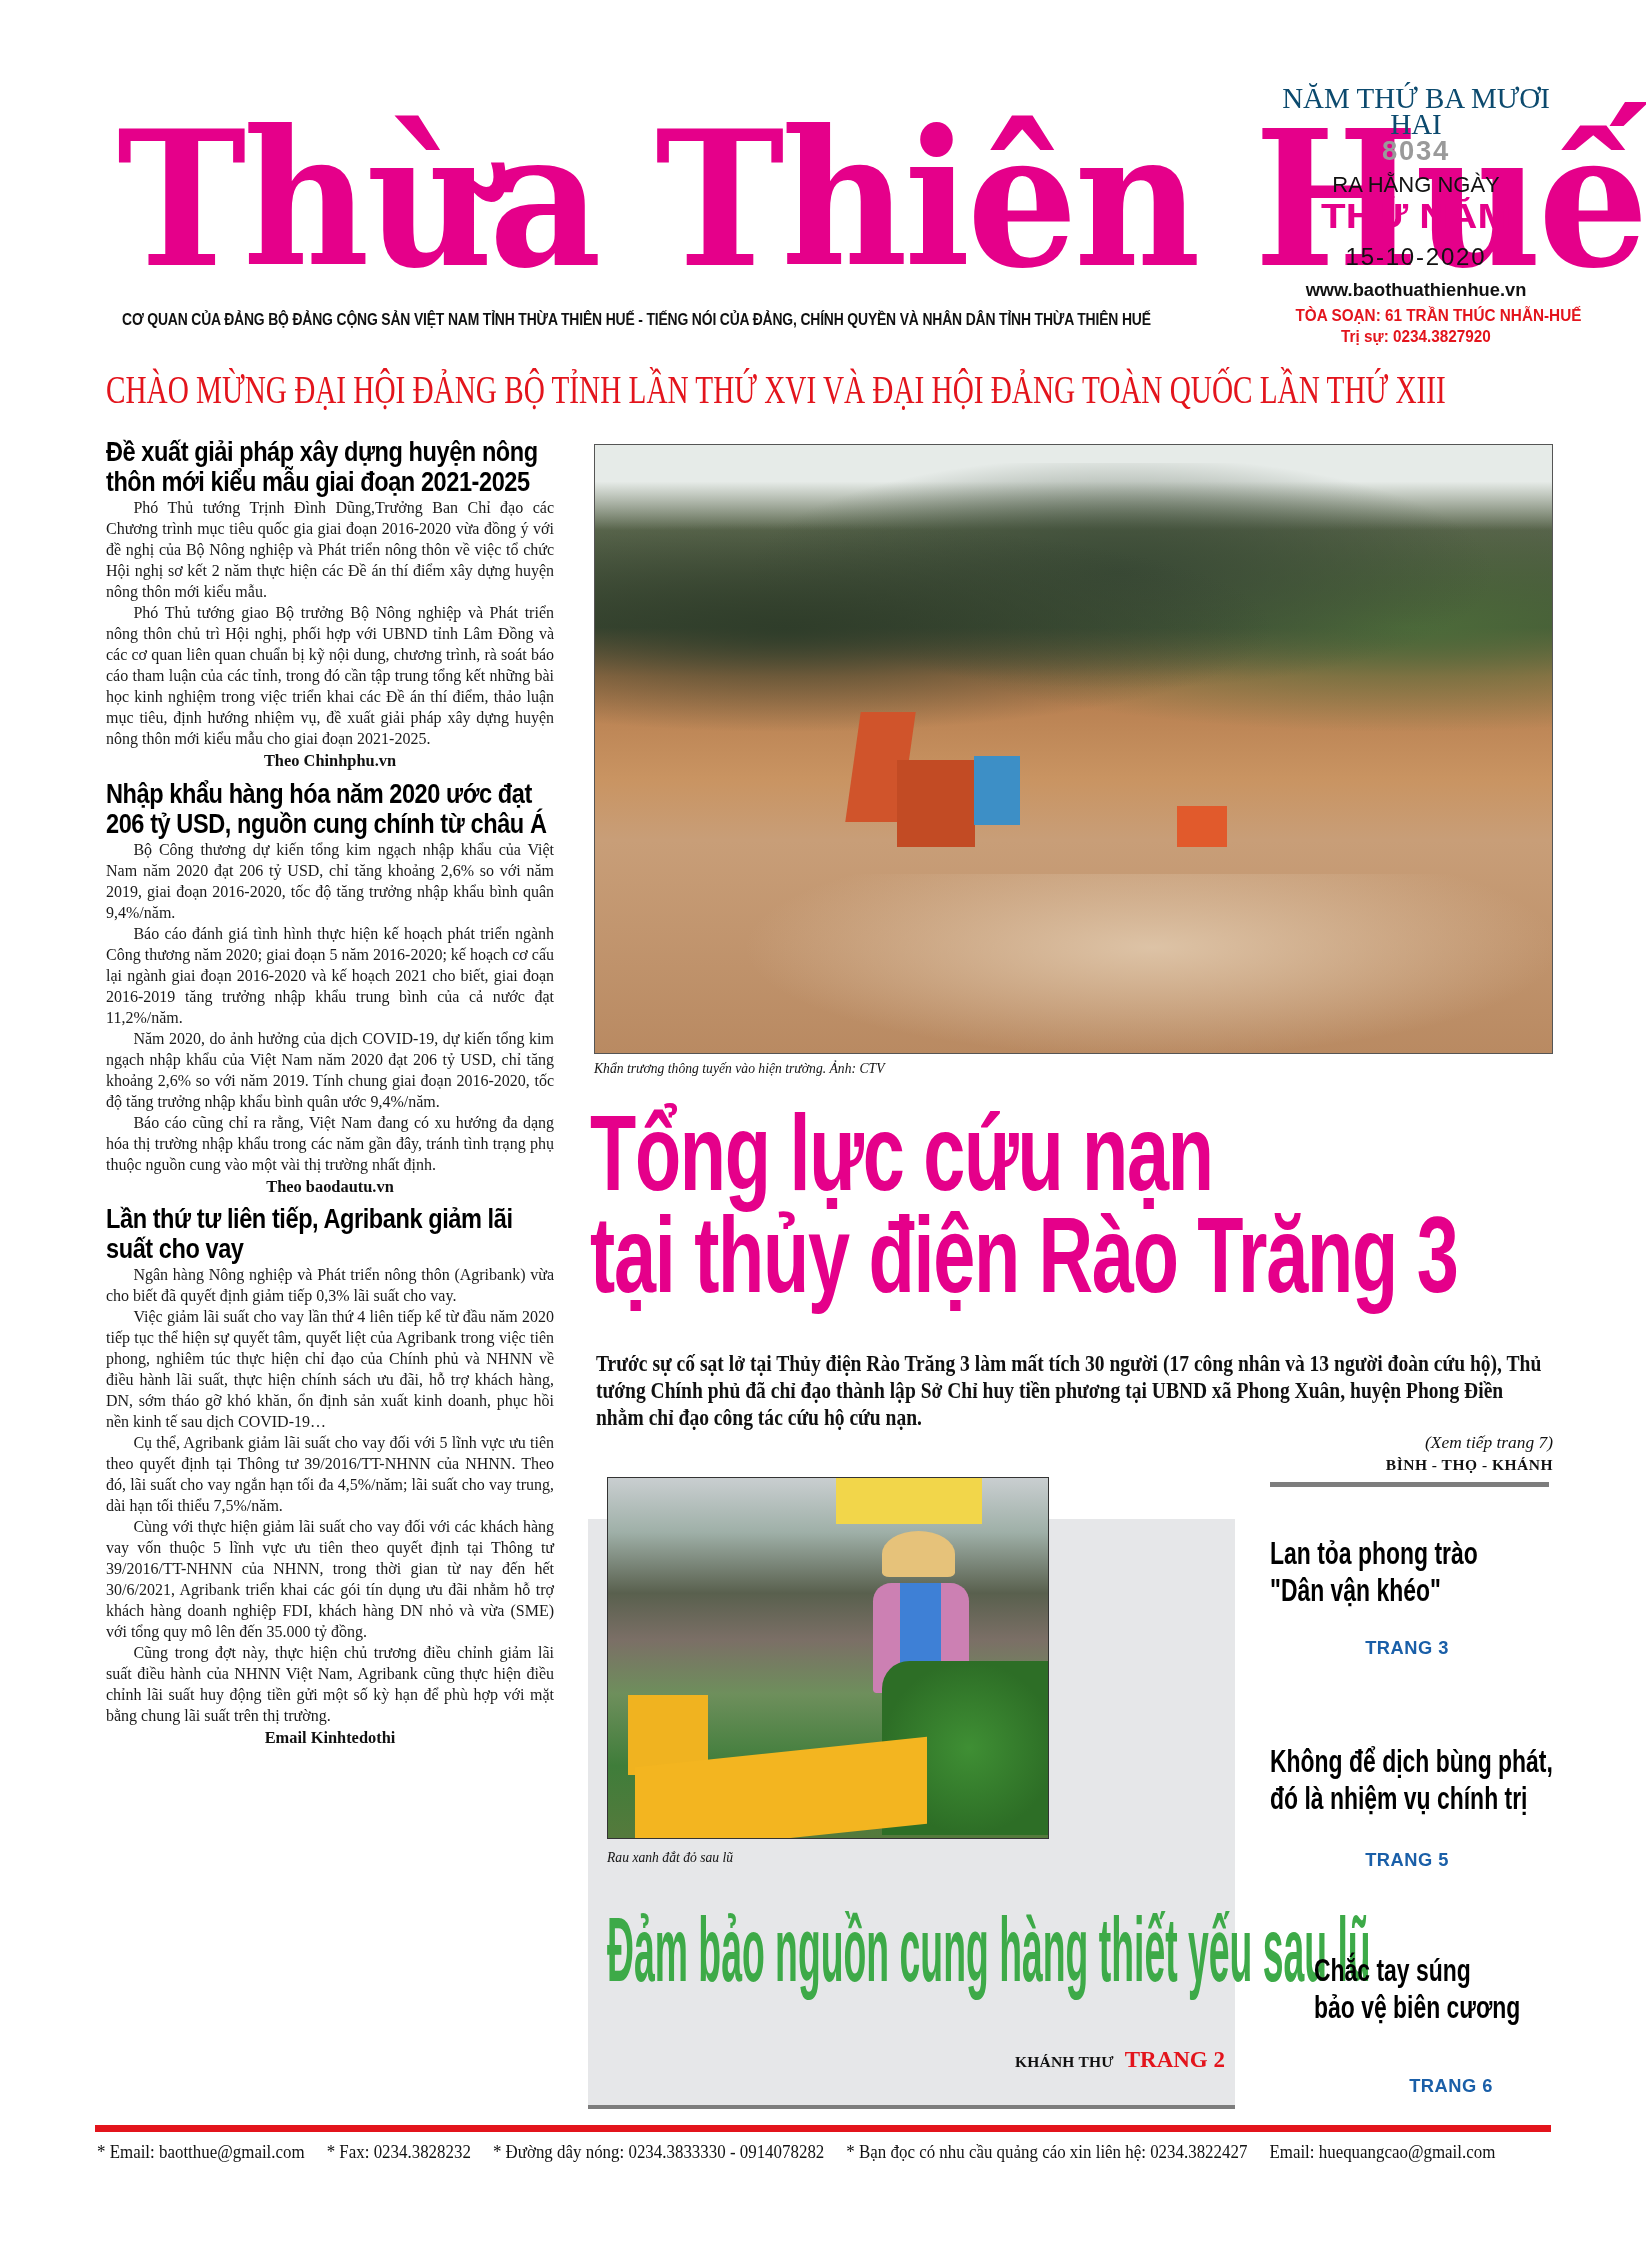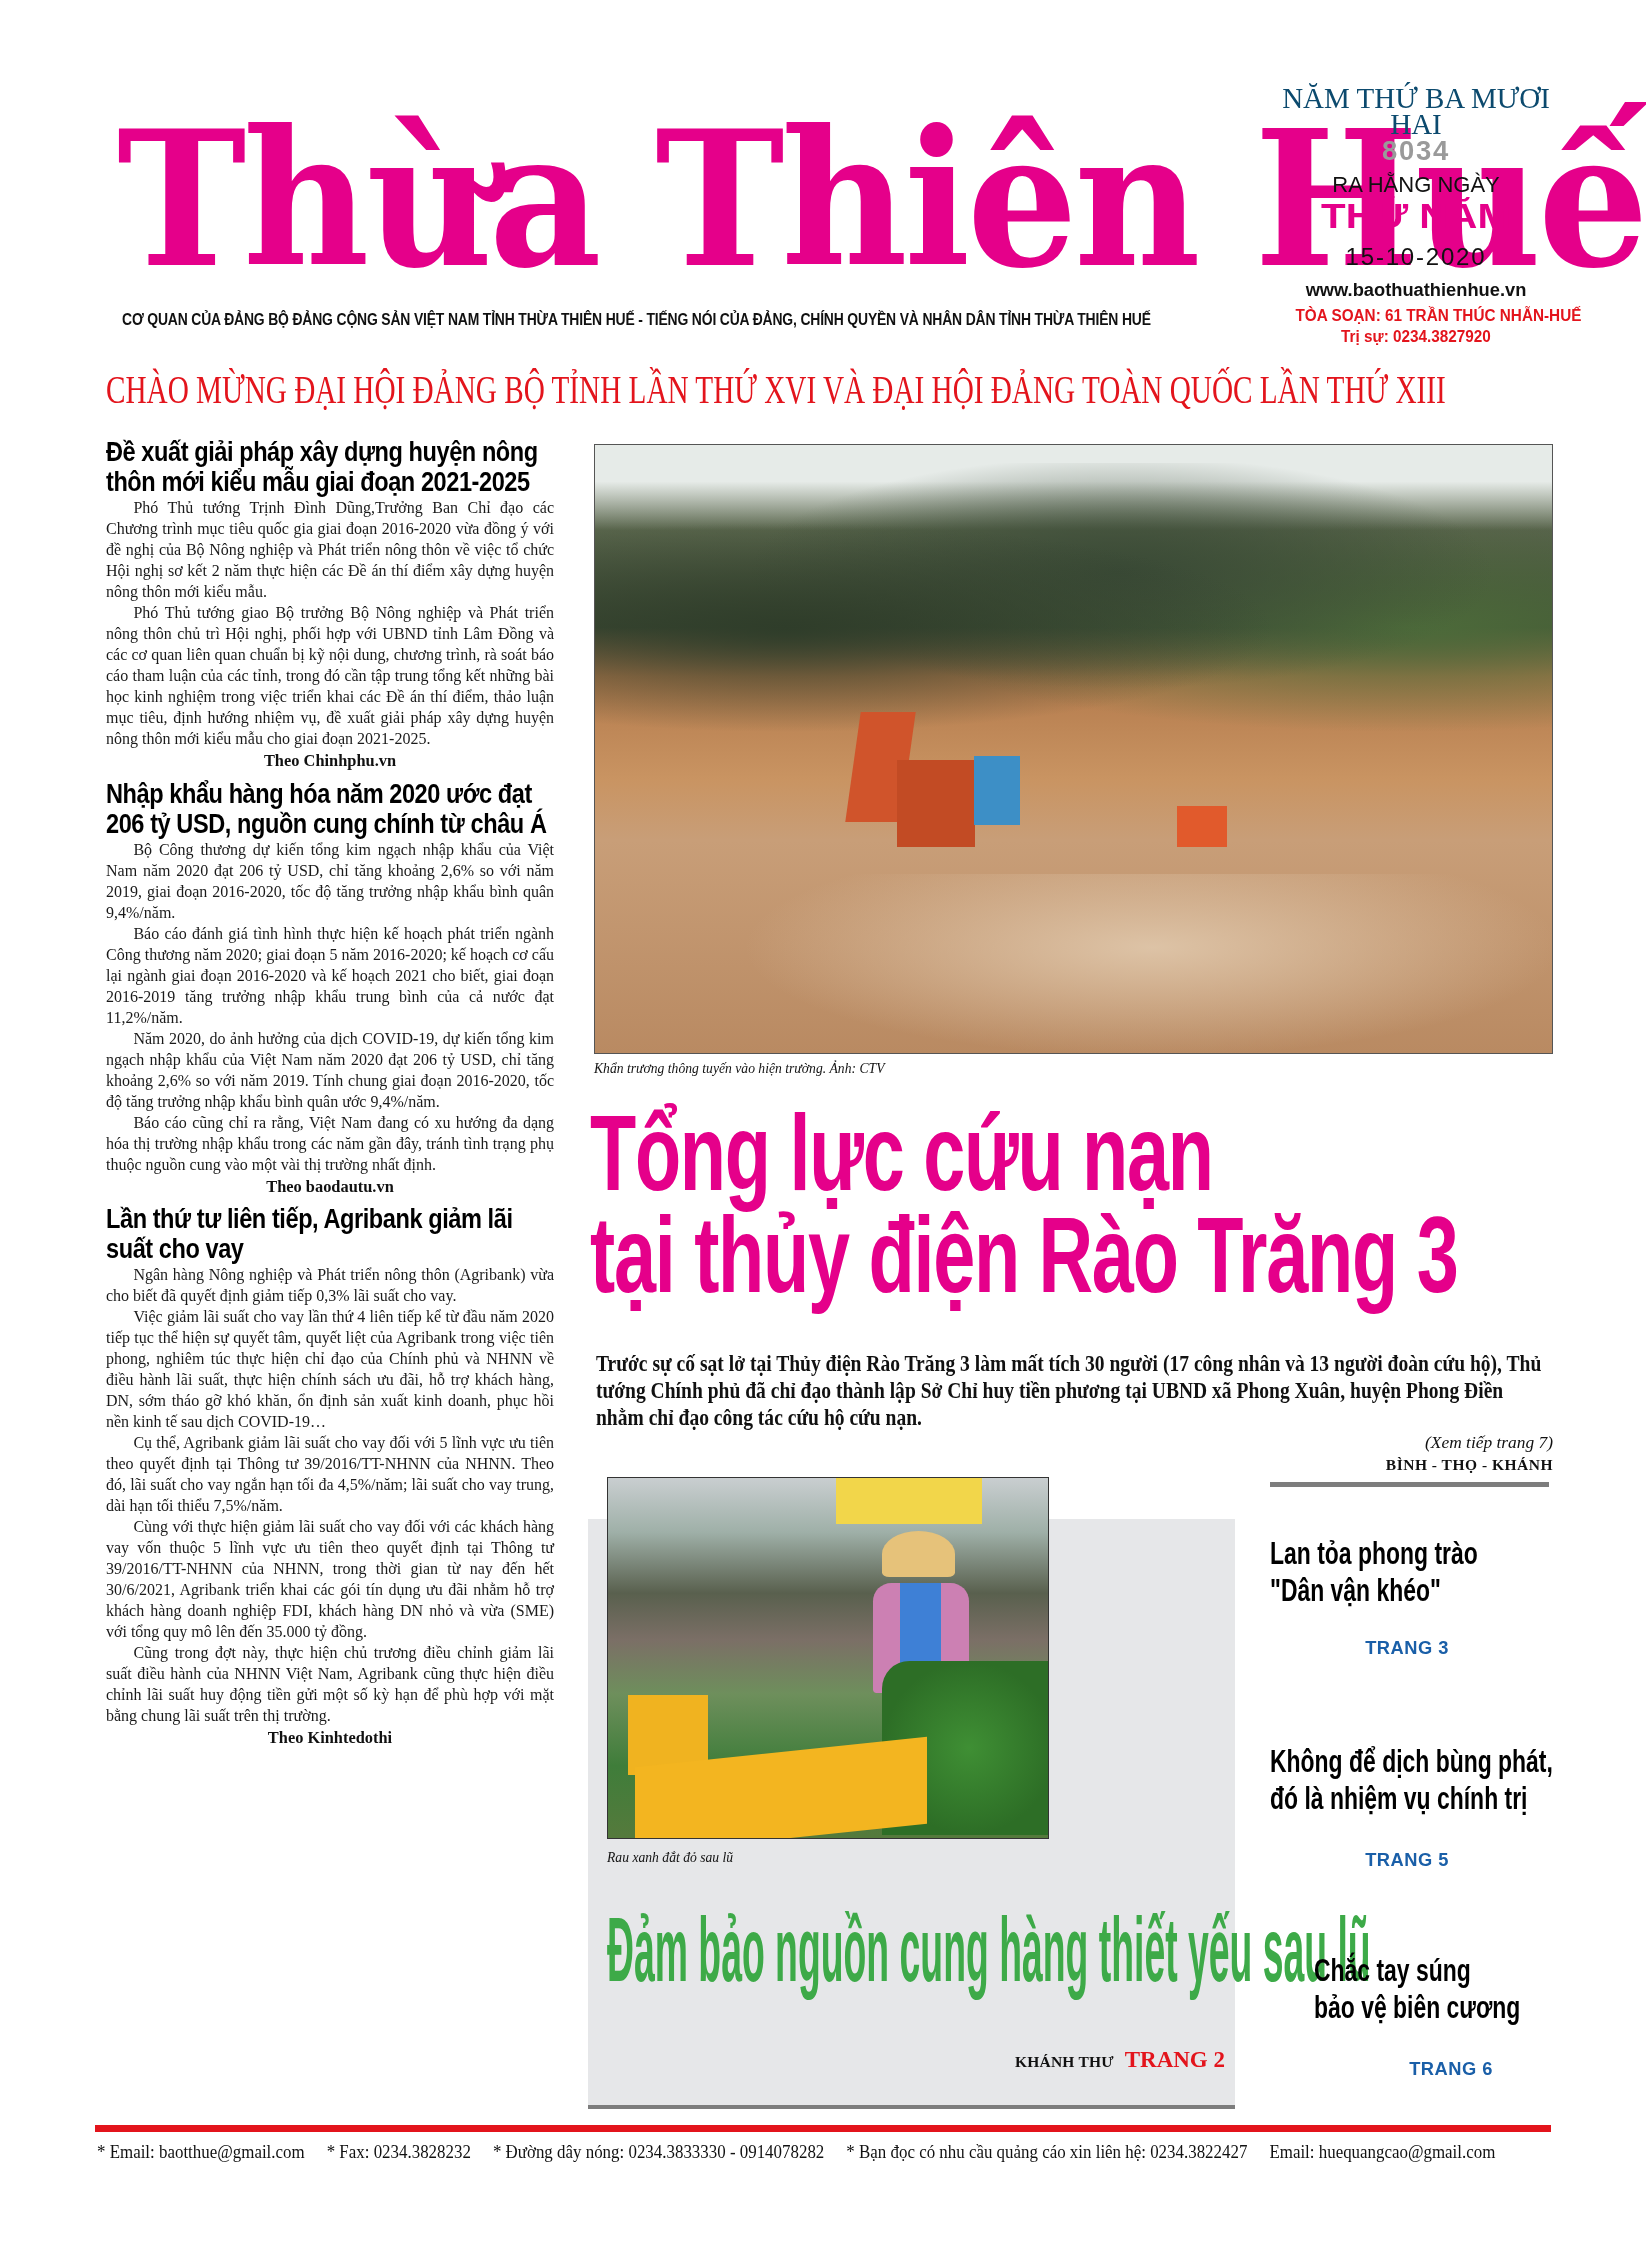--- a/index.html
+++ b/index.html
@@ -178,21 +178,21 @@
 
   <div class="art">
     <div class="art-head">Lần thứ tư liên tiếp, Agribank giảm lãi suất cho vay</div>
     <div class="art-body">
       <p>Ngân hàng Nông nghiệp và Phát triển nông thôn (Agribank) vừa cho biết đã quyết định giảm tiếp 0,3% lãi suất cho vay.</p>
       <p>Việc giảm lãi suất cho vay lần thứ 4 liên tiếp kể từ đầu năm 2020 tiếp tục thể hiện sự quyết tâm, quyết liệt của Agribank trong việc tiên phong, nghiêm túc thực hiện chỉ đạo của Chính phủ và NHNN về điều hành lãi suất, thực hiện chính sách ưu đãi, hỗ trợ khách hàng, DN, sớm tháo gỡ khó khăn, ổn định sản xuất kinh doanh, phục hồi nền kinh tế sau dịch COVID-19…</p>
       <p>Cụ thể, Agribank giảm lãi suất cho vay đối với 5 lĩnh vực ưu tiên theo quyết định tại Thông tư 39/2016/TT-NHNN của NHNN. Theo đó, lãi suất cho vay ngắn hạn tối đa 4,5%/năm; lãi suất cho vay trung, dài hạn tối thiểu 7,5%/năm.</p>
       <p>Cùng với thực hiện giảm lãi suất cho vay đối với các khách hàng vay vốn thuộc 5 lĩnh vực ưu tiên theo quyết định tại Thông tư 39/2016/TT-NHNN của NHNN, trong thời gian từ nay đến hết 30/6/2021, Agribank triển khai các gói tín dụng ưu đãi nhằm hỗ trợ khách hàng doanh nghiệp FDI, khách hàng DN nhỏ và vừa (SME) với tổng quy mô lên đến 35.000 tỷ đồng.</p>
       <p>Cũng trong đợt này, thực hiện chủ trương điều chỉnh giảm lãi suất điều hành của NHNN Việt Nam, Agribank cũng thực hiện điều chỉnh lãi suất huy động tiền gửi một số kỳ hạn để phù hợp với mặt bằng chung lãi suất trên thị trường.</p>
     </div>
-    <div class="art-src">Theo Kinhtedothi</div>
+    <div class="art-src">Email Kinhtedothi</div>
   </div>
 </div>
 
 <div class="lead-photo" title="Máy xúc và lực lượng cứu hộ trên con đường sạt lở bùn đất">
   <div class="trees"></div>
   <div class="road"></div>
   <div class="excav1"></div>
   <div class="excav1b"></div>
   <div class="truck"></div>
   <div class="excav2"></div>
@@ -234,21 +234,21 @@
 
 <div class="teaser" style="top:1743px;">
   <div class="teaser-title">Không để dịch bùng phát,</div>
   <div class="teaser-title">đó là nhiệm vụ chính trị</div>
   <div class="teaser-page" style="top:106px;">TRANG 5</div>
 </div>
 
 <div class="teaser" style="top:1952px;margin-left:44px;">
   <div class="teaser-title">Chắc tay súng</div>
   <div class="teaser-title">bảo vệ biên cương</div>
-  <div class="teaser-page" style="top:106px;">TRANG 6</div>
+  <div class="teaser-page" style="top:123px;">TRANG 6</div>
 </div>
 
 <div class="footer-bar"></div>
 <div class="footer-text">
   <span>* Email: baotthue@gmail.com</span>
   <span>* Fax: 0234.3828232</span>
   <span>* Đường dây nóng: 0234.3833330 - 0914078282</span>
   <span>* Bạn đọc có nhu cầu quảng cáo xin liên hệ: 0234.3822427</span>
   <span>Email: huequangcao@gmail.com</span>
 </div>

